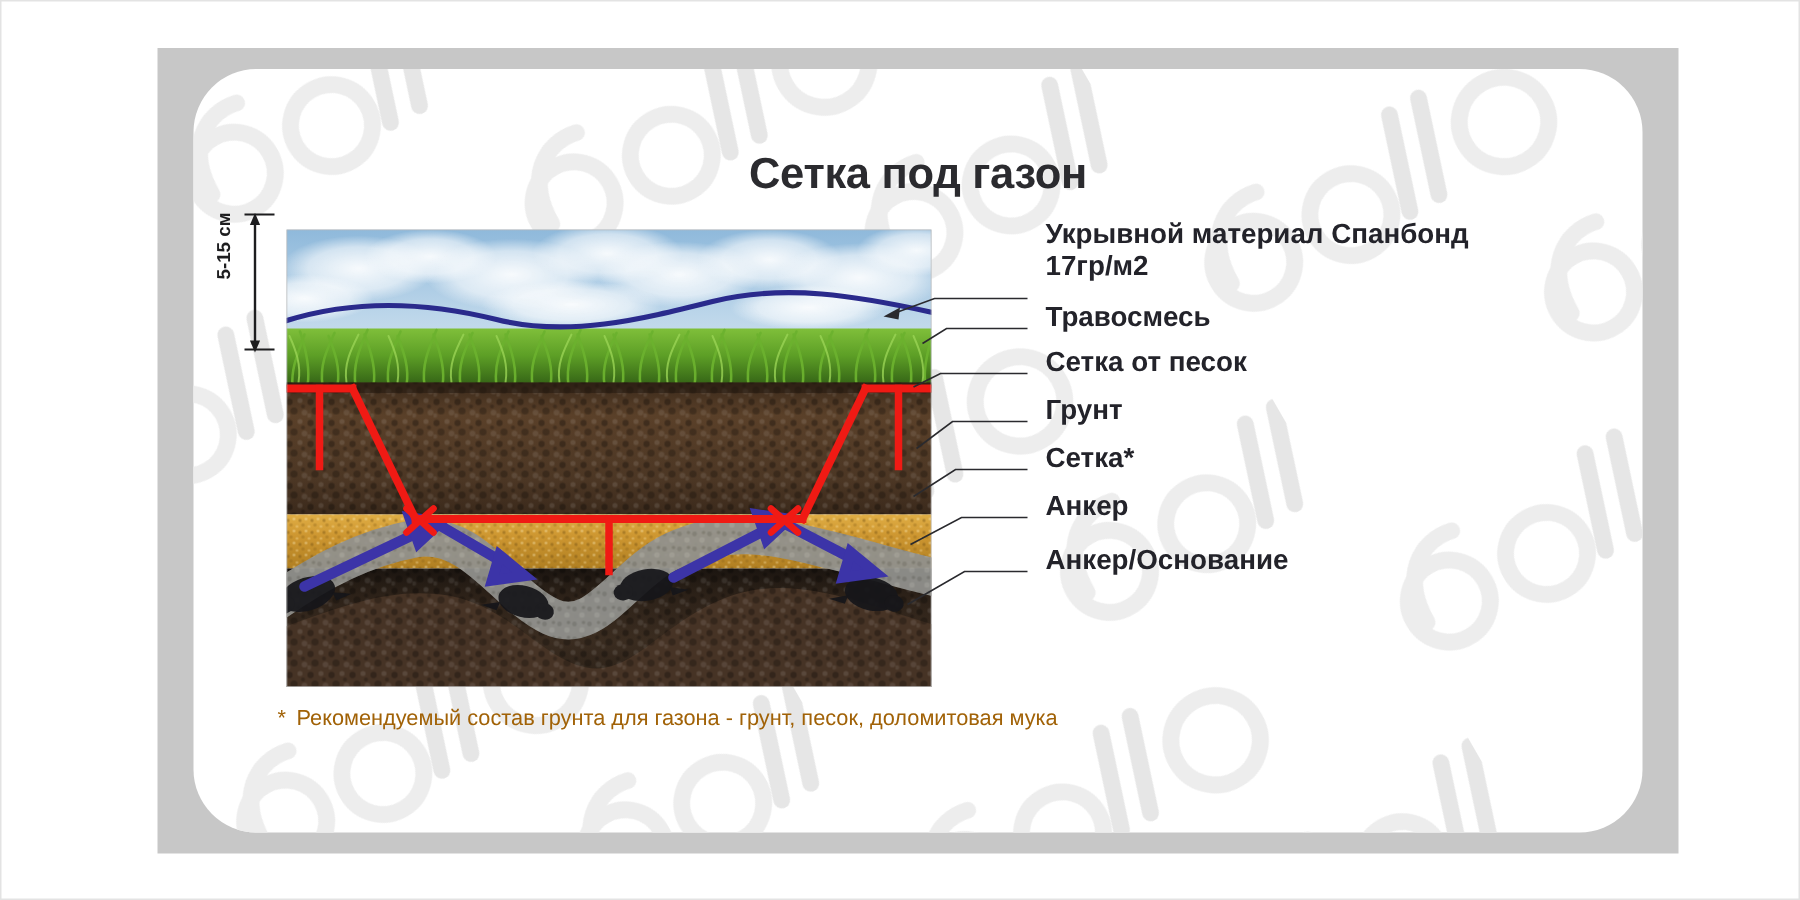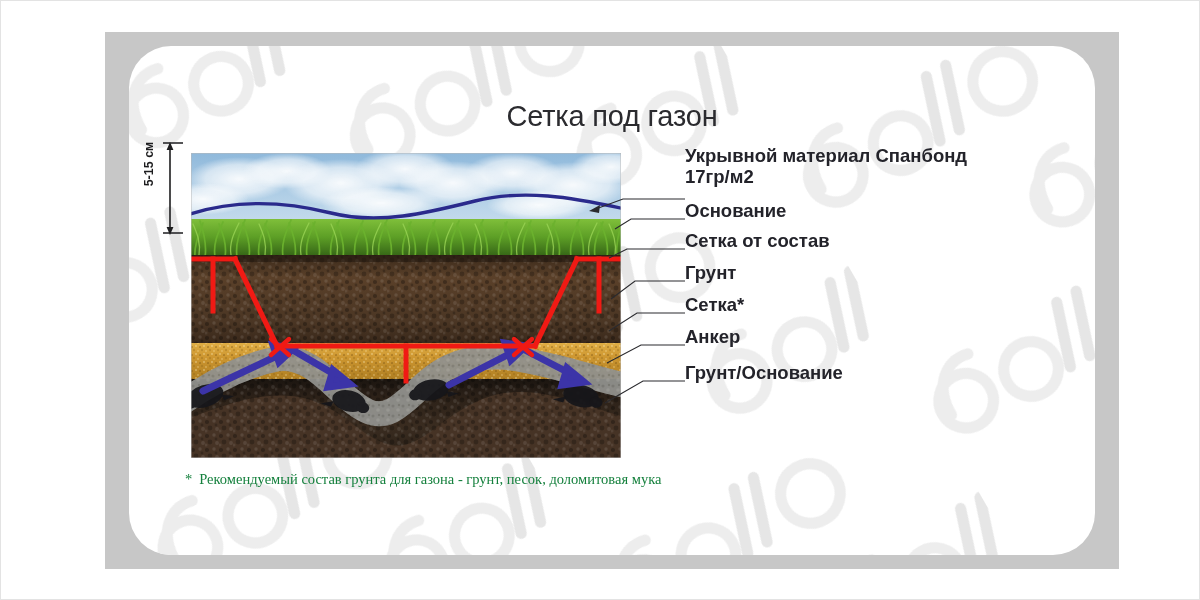--- a/index.html
+++ b/index.html
@@ -52,21 +52,21 @@
     opacity: 1;
   }
 
   
   #title {
     position: absolute;
     left: 0; right: 0;
     top: 54px;
     text-align: center;
     font-size: 29px;
-    font-weight: normal;
+    font-weight: bold;
     color: #2b2b2f;
     letter-spacing: -0.2px;
     z-index: 4;
   }
 
   
   #diagram-wrap {
     position: absolute;
     left: 62px;
     top: 107px;
@@ -102,21 +102,21 @@
   
   #labels {
     position: absolute;
     left: 556px;
     top: 100px;
     width: 400px;
     z-index: 4;
   }
   .lbl {
     position: absolute;
-    left: 0;
+    left: 12px;
     font-size: 18.5px;
     font-weight: bold;
     color: #23232a;
     line-height: 1.13;
     white-space: pre-line;
   }
 
   
   #leaders {
     position: absolute;
@@ -127,24 +127,23 @@
     z-index: 4;
     pointer-events: none;
   }
 
   
   #footnote {
     position: absolute;
     left: 56px;
     top: 425px;
     font-size: 14.5px;
-    color: #15803d;
+    color: #a16207;
     z-index: 4;
     white-space: nowrap;
-    font-family: Liberation Serif, serif;
   }
   #footnote .star { font-weight: normal; margin-right: 7px; }
 </style>
 </head>
 <body>
 
 <div id="page">
 
   <div id="gray-frame">
 
@@ -458,26 +457,26 @@
           <path d="M414 250 L452 228 L494 228"></path>
         </g>
         <g fill="#2a2a2e">
           <polygon points="398,58 409,52 408,60"></polygon>
         </g>
       </svg>
 
       <div id="labels">
         <div class="lbl" style="top:0px">Укрывной материал Спанбонд
 17гр/м2</div>
-        <div class="lbl" style="top:55px">Основание</div>
-        <div class="lbl" style="top:85px">Сетка от состав</div>
+        <div class="lbl" style="top:55px">Травосмесь</div>
+        <div class="lbl" style="top:85px">Сетка от песок</div>
         <div class="lbl" style="top:117px">Грунт</div>
         <div class="lbl" style="top:149px">Сетка*</div>
         <div class="lbl" style="top:181px">Анкер</div>
-        <div class="lbl" style="top:217px">Грунт/Основание</div>
+        <div class="lbl" style="top:217px">Анкер/Основание</div>
       </div>
 
       <div id="footnote">
         <span class="star">*</span><span>Рекомендуемый состав грунта для газона - грунт, песок, доломитовая мука</span>
       </div>
 
     </div>
   </div>
 </div>
 

